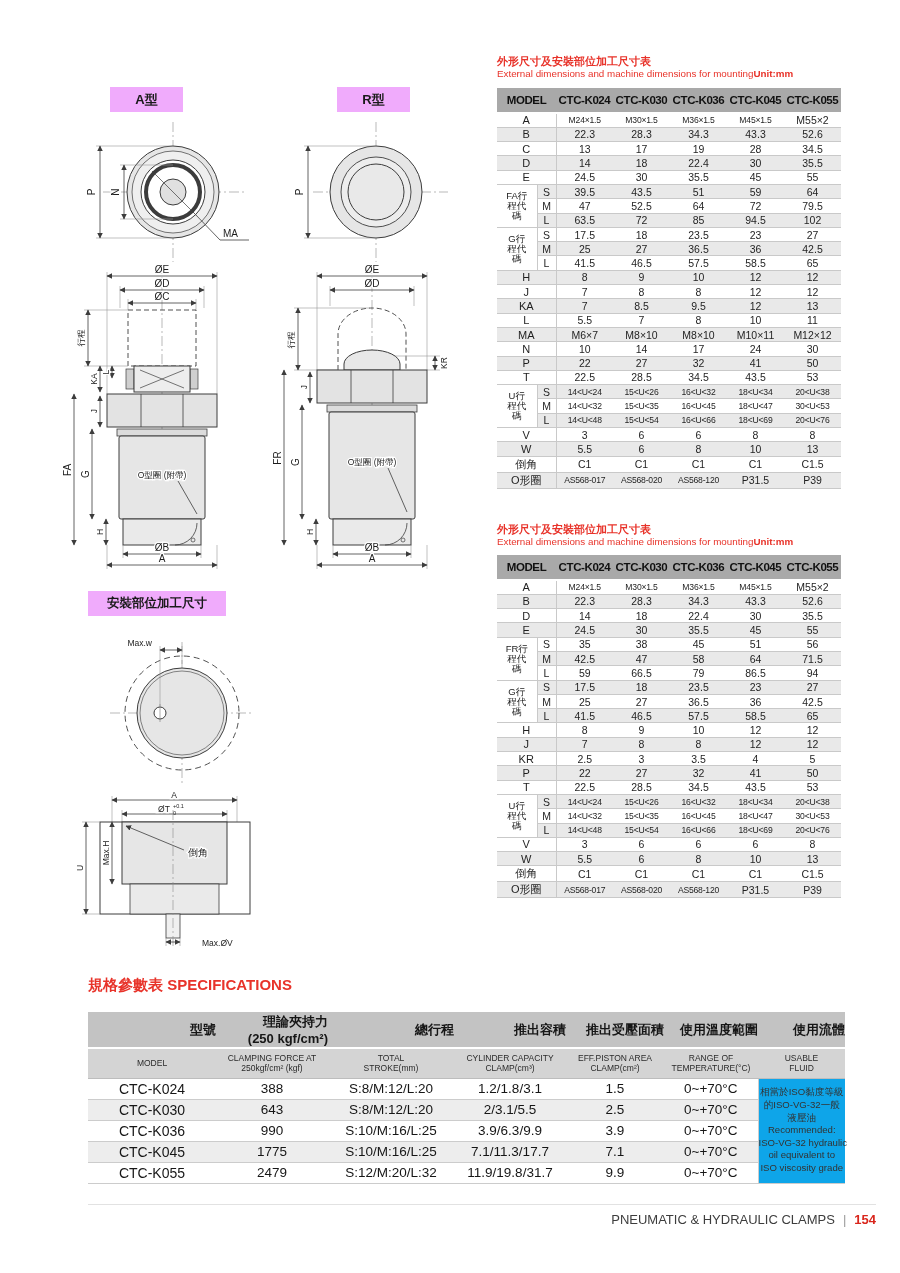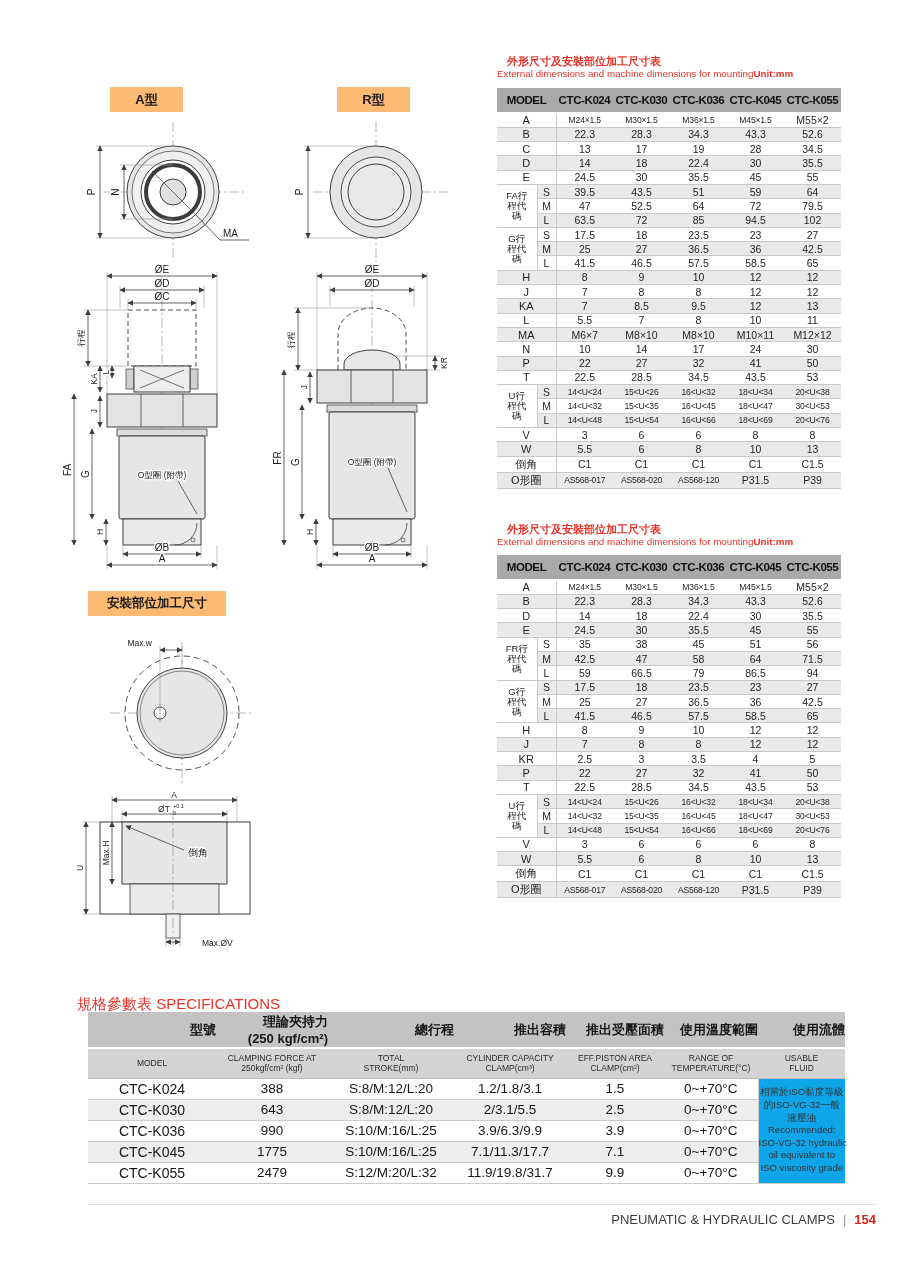--- a/index.html
+++ b/index.html
@@ -1,19 +1,19 @@
 <!DOCTYPE html>
 <html><head>
 <meta charset="utf-8">
 <style>
   html,body{margin:0;padding:0;background:#888;}
   *{box-sizing:border-box;}
   .page{position:relative;width:900px;height:1273px;background:#ffffff;margin:0 auto;
         font-family:"Liberation Sans","DejaVu Sans",sans-serif;overflow:hidden;}
-  .tag{position:absolute;background:#fdba74;color:#1a1a1a;font-weight:bold;
+  .tag{position:absolute;background:#f0abfc;color:#1a1a1a;font-weight:bold;
        display:flex;align-items:center;justify-content:center;}
   #tag-a{left:110px;top:87px;width:73px;height:25px;font-size:13px;}
   #tag-r{left:337px;top:87px;width:73px;height:25px;font-size:13px;}
   #tag-mount{left:88px;top:591px;width:138px;height:25px;font-size:12.5px;}
 
   
   .drw{position:absolute;}
   #svg-a-top{left:68px;top:118px;}
   #svg-r-top{left:288px;top:118px;}
   #svg-a-side{left:62px;top:262px;}
@@ -27,41 +27,41 @@
   .ldr{stroke:#3c3c3c;stroke-width:0.8;fill:none;}
   .shape{stroke:#3c3c3c;stroke-width:1;}
   text.dt{font-size:10px;fill:#1c1c1c;paint-order:stroke;stroke:#fff;stroke-width:2.5px;
           font-family:"Liberation Sans","DejaVu Sans",sans-serif;}
   text.sm{font-size:8.5px;}
 
   
   .sect{position:absolute;width:344px;color:#e8332a;}
   #sect1{left:497px;top:55px;}
   #sect2{left:497px;top:523px;}
-  .sect .zh{font-size:11px;font-weight:bold;line-height:13px;margin-left:10px;}
+  .sect .zh{font-size:11px;font-weight:bold;line-height:13px;}
   .sect .row2{display:flex;align-items:baseline;}
   .sect .en{font-size:9.8px;line-height:12px;}
   .sect .unit{font-size:9.8px;font-weight:bold;}
 
   
   .dimtable{position:absolute;left:497px;border-collapse:collapse;table-layout:fixed;width:344px;}
   #dim1{top:88px;}
   #dim2{top:555px;}
   .dimtable th{background:#a9a9a9;color:#101010;font-size:11.5px;font-weight:bold;height:25px;
                padding:0;letter-spacing:-0.4px;border-bottom:2px solid #fff;}
   .dimtable td{height:14.3px;font-size:10.5px;text-align:center;color:#1f1f1f;
                border-bottom:1px solid #c9c9c9;padding:0;white-space:nowrap;overflow:hidden;}
   .dimtable tr.alt{background:#e9e9e9;}
   .dimtable td.grp{font-size:9.5px;line-height:1.05;border-right:1px solid #c9c9c9;background:#fff;margin-top:24px;}
   .dimtable td.sub{border-right:1px solid #c9c9c9;}
   .dimtable td.lbl{border-right:1px solid #c9c9c9;font-size:11px;}
   .dimtable td.tiny{font-size:8.6px;letter-spacing:-0.2px;}
 
   
-  #spec-title{position:absolute;left:77px;top:976px;color:#e8332a;font-size:15px;font-weight:normal;margin-top:19px;}
+  #spec-title{position:absolute;left:88px;top:976px;color:#e8332a;font-size:15px;font-weight:bold;}
   .spectable{position:absolute;left:88px;top:1012px;width:757px;border-collapse:collapse;table-layout:fixed;}
   .spectable th{padding:0;font-weight:bold;color:#161616;white-space:pre-line;}
   .spectable tr.hzh th{background:#c3c3c3;height:36px;font-size:13px;border-bottom:2px solid #fff;text-align:right;}
   .spectable tr.hen th{background:#d4d4d4;height:30px;font-size:8.5px;font-weight:normal;
                        color:#2a2a2a;border-bottom:1px solid #bdbdbd;}
   .spectable td{height:21px;text-align:center;font-size:13.5px;color:#161616;
                 border-bottom:1px solid #cccccc;padding:0;}
   .spectable tr.alt td{background:#ededed;}
   .spectable td.model{font-size:14px;}
   .spectable td.fluid{background:#0ea5e9;font-size:9.6px;line-height:1.32;color:#333;

